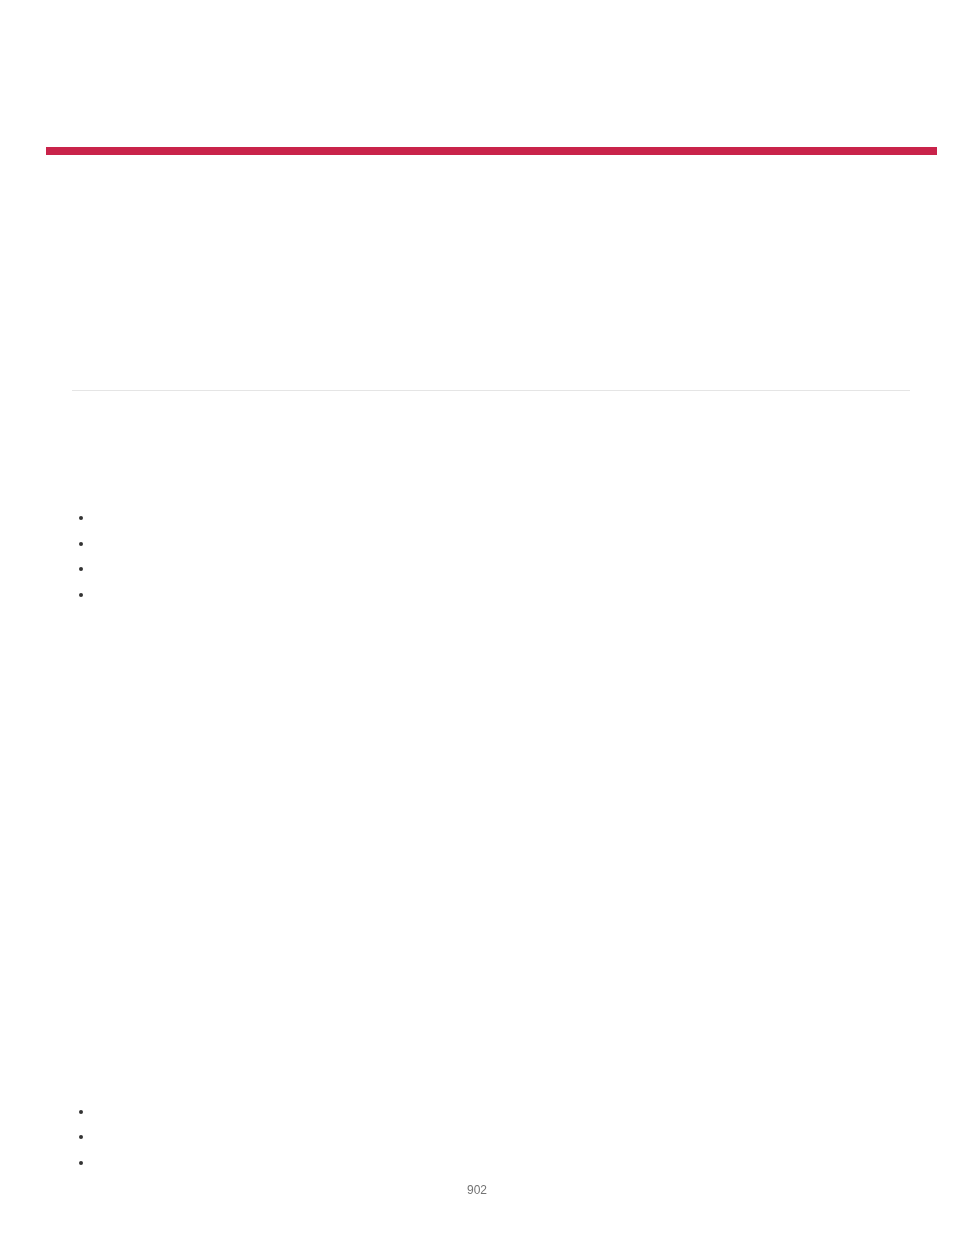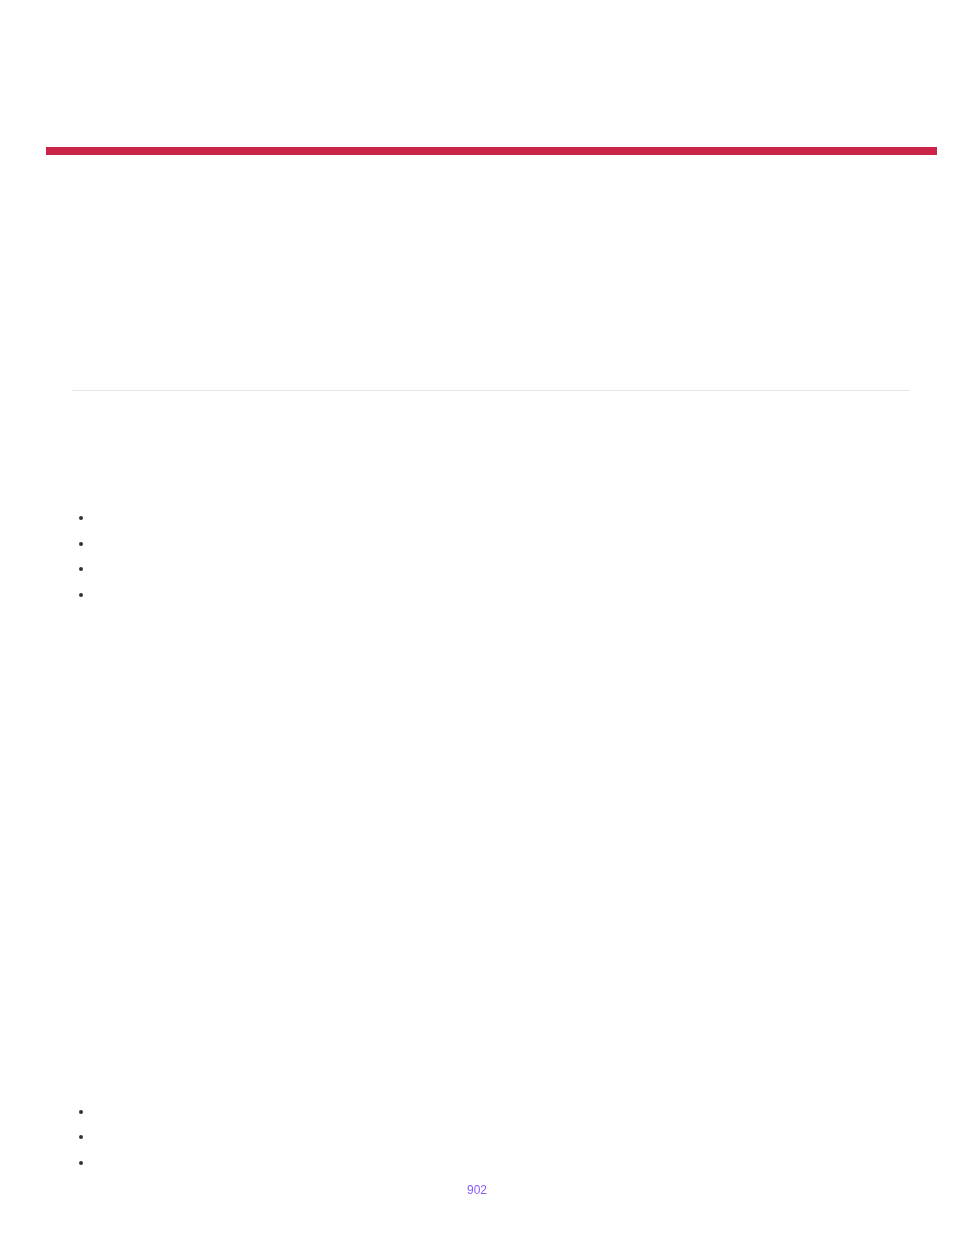--- a/index.html
+++ b/index.html
@@ -44,21 +44,21 @@
     .bullet-5 { top: 1110px; left: 79px; }
     .bullet-6 { top: 1135px; left: 79px; }
     .bullet-7 { top: 1161px; left: 79px; }
     .page-number {
       position: absolute;
       bottom: 38px;
       left: 0;
       right: 0;
       text-align: center;
       font-size: 12px;
-      color: #8b5cf6;
+      color: #737373;
     }
   </style>
 </head>
 <body>
 
 <div class="red-bar"></div>
 <div class="thin-line"></div>
 
 <div class="bullet bullet-1"></div>
 <div class="bullet bullet-2"></div>

